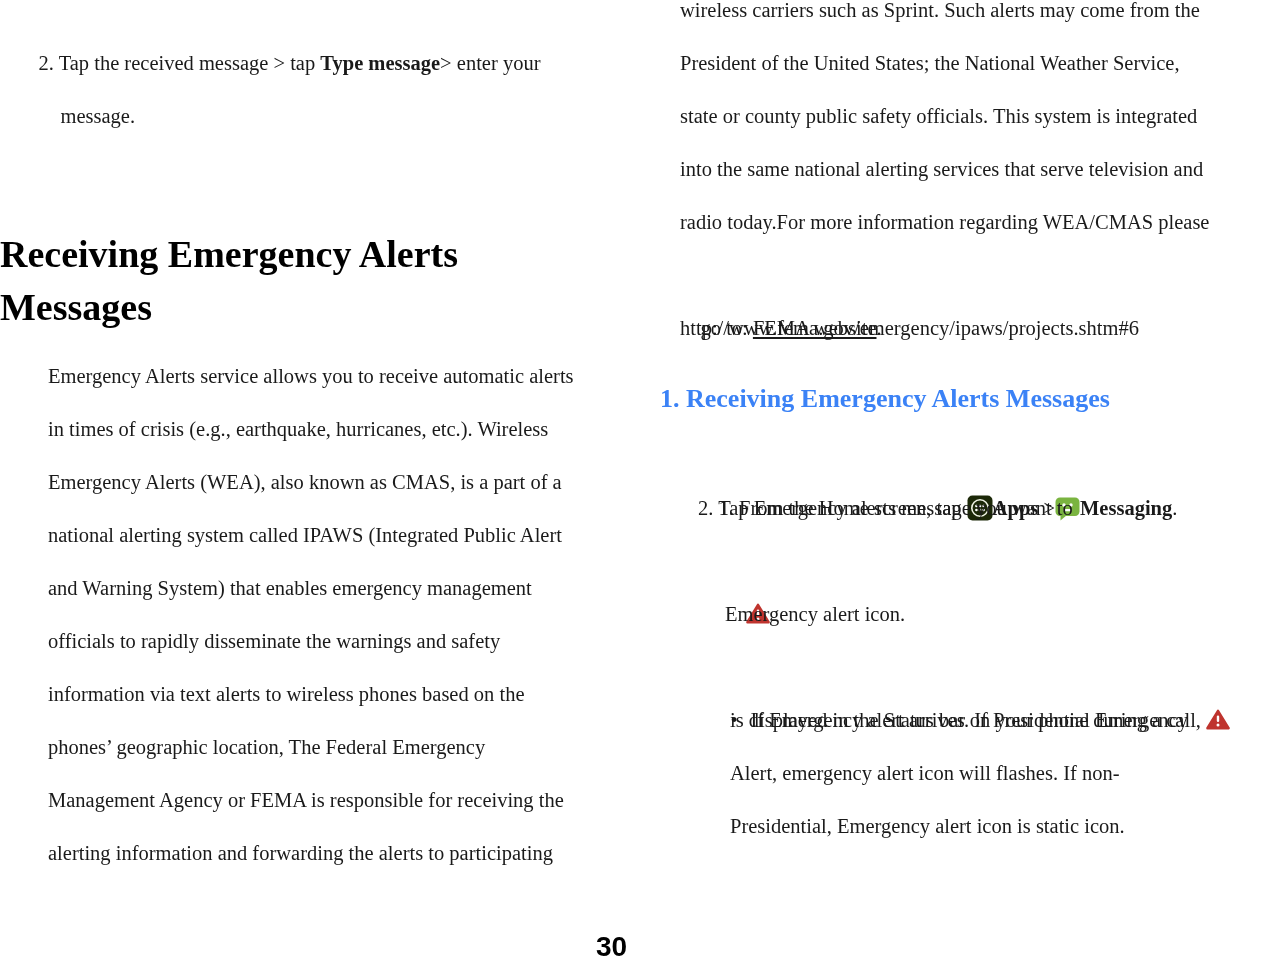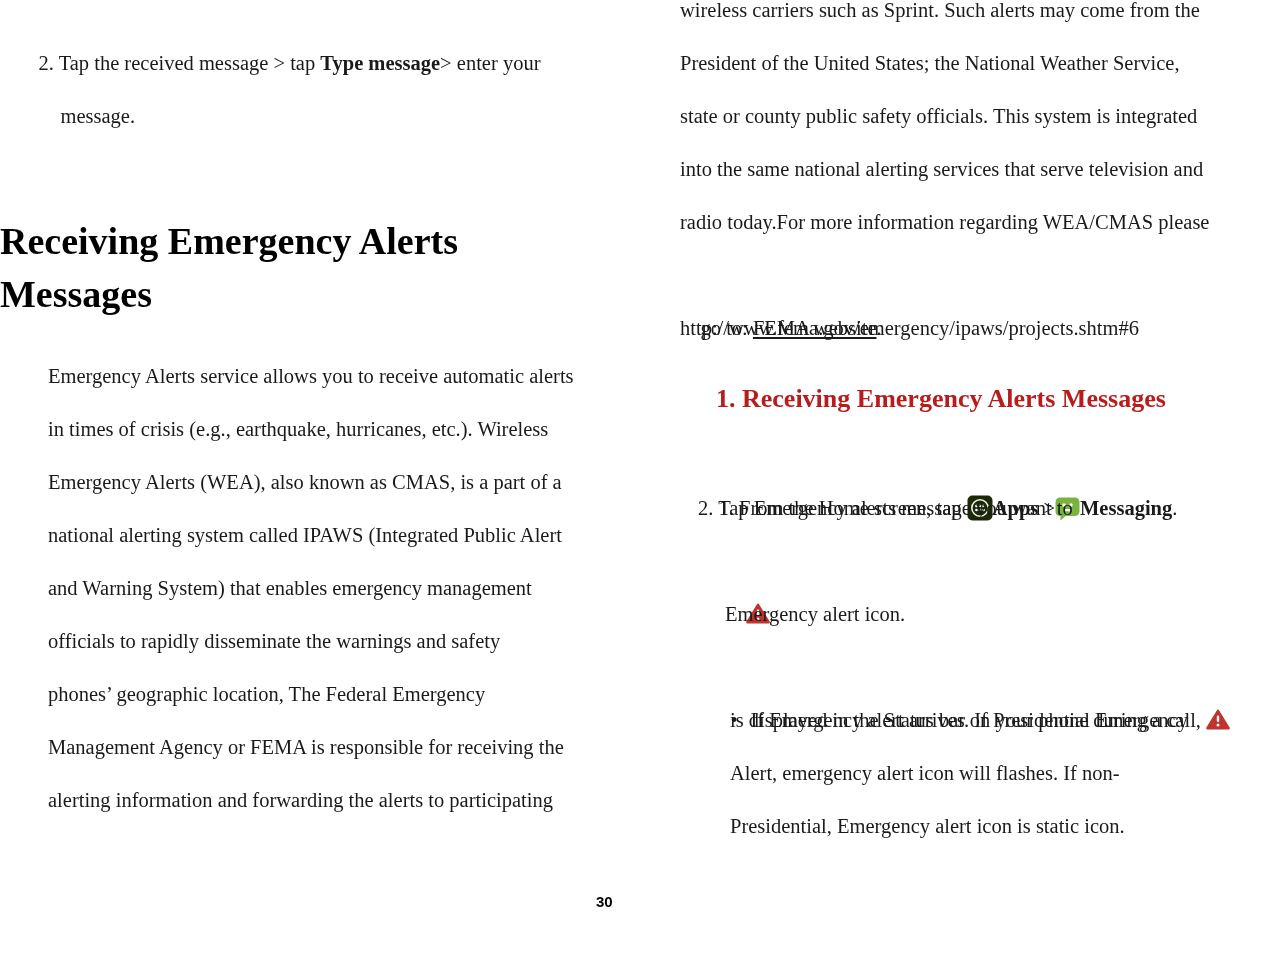--- a/index.html
+++ b/index.html
@@ -10,35 +10,35 @@
   }
   .abs{position:absolute;}
   .line{height:53px;line-height:53px;font-size:20.5px;white-space:pre;}
   .b{font-weight:bold;}
   .pl18{padding-left:18px;}
   .pl22{padding-left:22px;}
   .pl30{padding-left:30px;}
   .pl45{padding-left:45px;}
   .pl50{padding-left:50px;}
   #left-top{left:0;top:-16px;}
-  #left-heading{left:0;top:215px;}
+  #left-heading{left:0;top:228px;}
   #left-heading .line{font-size:38px;font-weight:bold;color:#000;}
   #left-para{left:0;top:350px;padding-left:48px;}
   #right-para{left:680px;top:-16px;}
-  #right-subheading{left:716px;top:372px;font-weight:bold;color:#b91c1c;}
+  #right-subheading{left:660px;top:372px;font-weight:bold;color:#3b82f6;}
   #right-subheading .line{font-size:26px;font-weight:bold;}
   #right-list{left:680px;top:429px;}
   .doc-link{text-decoration:underline;color:inherit;cursor:pointer;}
   .icon{display:inline-block;vertical-align:-6px;}
   .icon.send{vertical-align:-5px;margin-right:2px;}
   .icon.alert{vertical-align:-3px;}
   .bullet-marker{display:inline-block;width:20px;}
   #page-number{
-    left:596px;top:893px;font-family:"Liberation Sans",sans-serif;
-    font-size:15px;font-weight:bold;color:#000;
+    left:596px;top:931px;font-family:"Liberation Sans",sans-serif;
+    font-size:28px;font-weight:bold;color:#000;
   }
 </style>
 </head>
 <body>
 
 <div id="left-top" class="abs">
   <div class="line pl18">
     <span>2. Tap the received message &gt; tap </span><span class="b">Type message</span><span>&gt; enter your</span>
   </div>
   <div class="line pl18">
@@ -52,20 +52,21 @@
 </div>
 
 <div id="left-para" class="abs">
   <div>
       <div class="line">Emergency Alerts service allows you to receive automatic alerts</div>
       <div class="line">in times of crisis (e.g., earthquake, hurricanes, etc.). Wireless</div>
       <div class="line">Emergency Alerts (WEA), also known as CMAS, is a part of a</div>
       <div class="line">national alerting system called IPAWS (Integrated Public Alert</div>
       <div class="line">and Warning System) that enables emergency management</div>
       <div class="line">officials to rapidly disseminate the warnings and safety</div>
+      <div class="line">information via text alerts to wireless phones based on the</div>
       <div class="line">phones’ geographic location, The Federal Emergency</div>
       <div class="line">Management Agency or FEMA is responsible for receiving the</div>
       <div class="line">alerting information and forwarding the alerts to participating</div>
     </div>
 </div>
 
 <div id="right-para" class="abs">
   <div>
       <div class="line">wireless carriers such as Sprint. Such alerts may come from the</div>
       <div class="line">President of the United States; the National Weather Service,</div>

